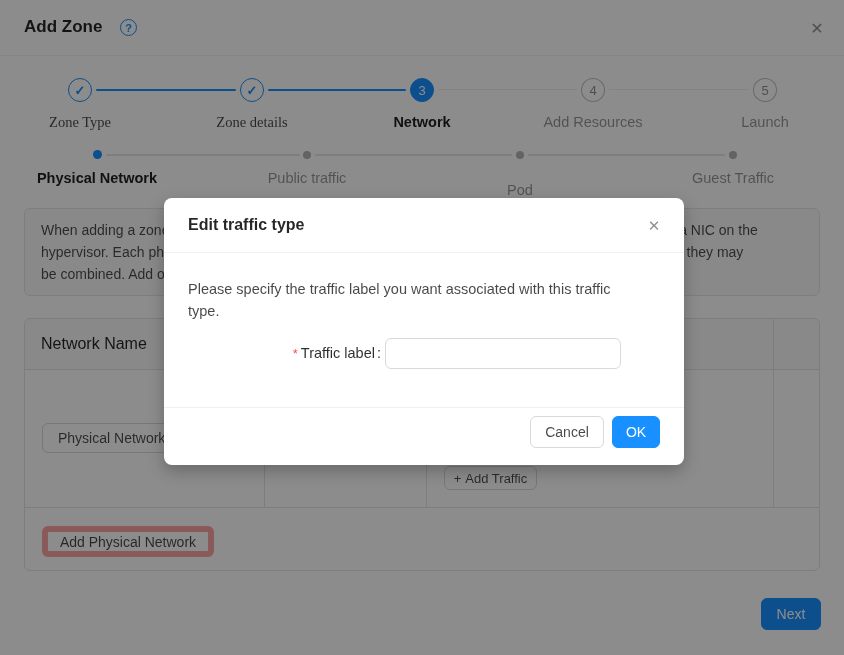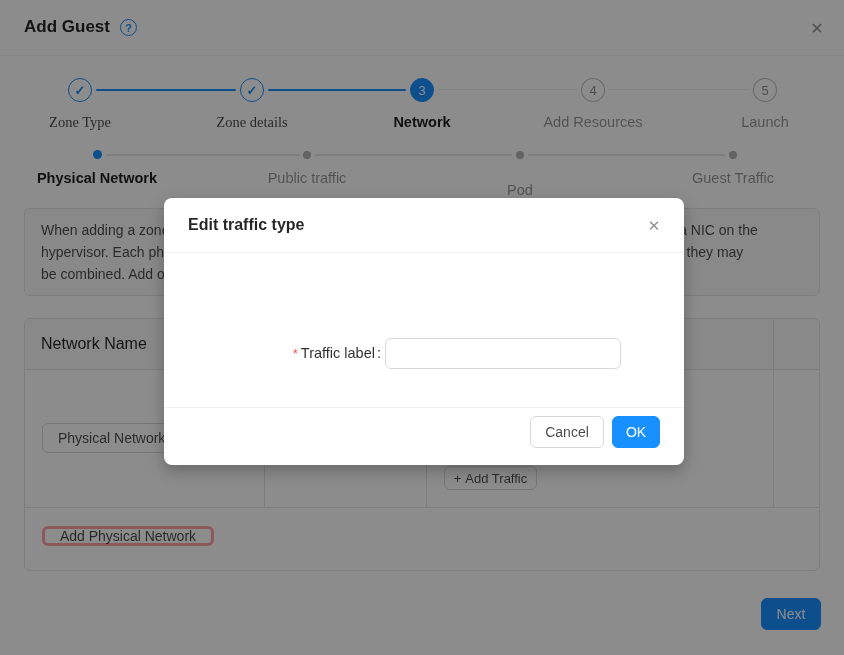--- a/index.html
+++ b/index.html
@@ -61,22 +61,22 @@
   .nt-vline { position:absolute; top:0; width:1px; height:189px; background:#e4e4e4; }
   .physnet-box { position:absolute; left:17px; top:104px; width:200px; height:30px;
     border:1px solid #d9d9d9; border-radius:6px; background:#fff; font-size:14px;
     color:rgba(0,0,0,0.7); display:flex; align-items:center; padding-left:15px; }
   .traffic-chip { position:absolute; left:419px; top:119px; width:93px; height:26px;
     background:#fff7e6; border:1px solid #ffd591; border-radius:6px; }
   .add-traffic-btn { position:absolute; left:419px; top:147px; width:93px; height:24px;
     background:#fff; border:1px solid #d9d9d9; border-radius:6px; font-size:13px;
     color:rgba(0,0,0,0.7); display:flex; align-items:center; justify-content:center;
     gap:4px; cursor:pointer; }
-  .add-phys-btn { position:absolute; left:17px; top:207px; width:172px; height:20px;
-    background:#fff; border:3px solid #fca5a5; border-radius:6px; font-size:14px;
+  .add-phys-btn { position:absolute; left:17px; top:207px; width:172px; height:31px;
+    background:#fff; border:6px solid #fca5a5; border-radius:6px; font-size:14px;
     color:rgba(0,0,0,0.72); display:flex; align-items:center; justify-content:center; cursor:pointer; }
 
   
   .btn { position:absolute; display:flex; align-items:center; justify-content:center;
     border-radius:6px; font-size:14px; cursor:pointer;
     font-family:"Liberation Sans", sans-serif; }
   .btn-default { background:#fff; border:1px solid #d9d9d9; color:rgba(0,0,0,0.72); }
   .btn-primary { background:#1890ff; border:1px solid #1890ff; color:#fff; }
   .prev-btn { left:23px; top:598px; width:89px; height:32px; }
   .next-btn { left:761px; top:598px; width:60px; height:32px; }
@@ -106,21 +106,21 @@
   .modal-divider { position:absolute; left:0; top:209px; width:100%; height:1px; background:#f0f0f0; }
   .cancel-btn { left:366px; top:218px; width:74px; height:32px; }
   .ok-btn { left:448px; top:218px; width:48px; height:32px; }
 </style>
 </head>
 <body>
 
 <div class="screen">
 
   <div class="app-header">
-    <span class="app-title">Add Guest</span>
+    <span class="app-title">Add Zone</span>
     <span class="help-icon">?</span>
     <span class="close-x">✕</span>
   </div>
 
   <div>
     <div class="step-circle step-finish abs" style="left:68px;">✓</div>
     <div class="step-tail tail-blue abs" style="left:96px;  width:140px;"></div>
     <div class="step-circle step-finish abs" style="left:240px;">✓</div>
     <div class="step-tail tail-blue abs" style="left:268px; width:138px;"></div>
     <div class="step-circle step-process abs" style="left:410px;">3</div>
@@ -183,20 +183,22 @@
   <div class="btn btn-primary next-btn">Next</div>
 
   <div class="mask"></div>
 
   <div class="modal">
     <div class="modal-header">
       <span class="modal-title">Edit traffic type</span>
       <span class="modal-close">✕</span>
     </div>
 
+    <div class="modal-body-text">Please specify the traffic label you want associated with this traffic
+type.</div>
 
     <div class="form-label">
       <span class="req-mark">*</span><span>Traffic label</span><span class="form-colon">:</span>
     </div>
     <input class="traffic-input" type="text" placeholder="" style="">
 
     <div class="modal-divider"></div>
     <div class="btn btn-default cancel-btn">Cancel</div>
     <div class="btn btn-primary ok-btn">OK</div>
   </div>

